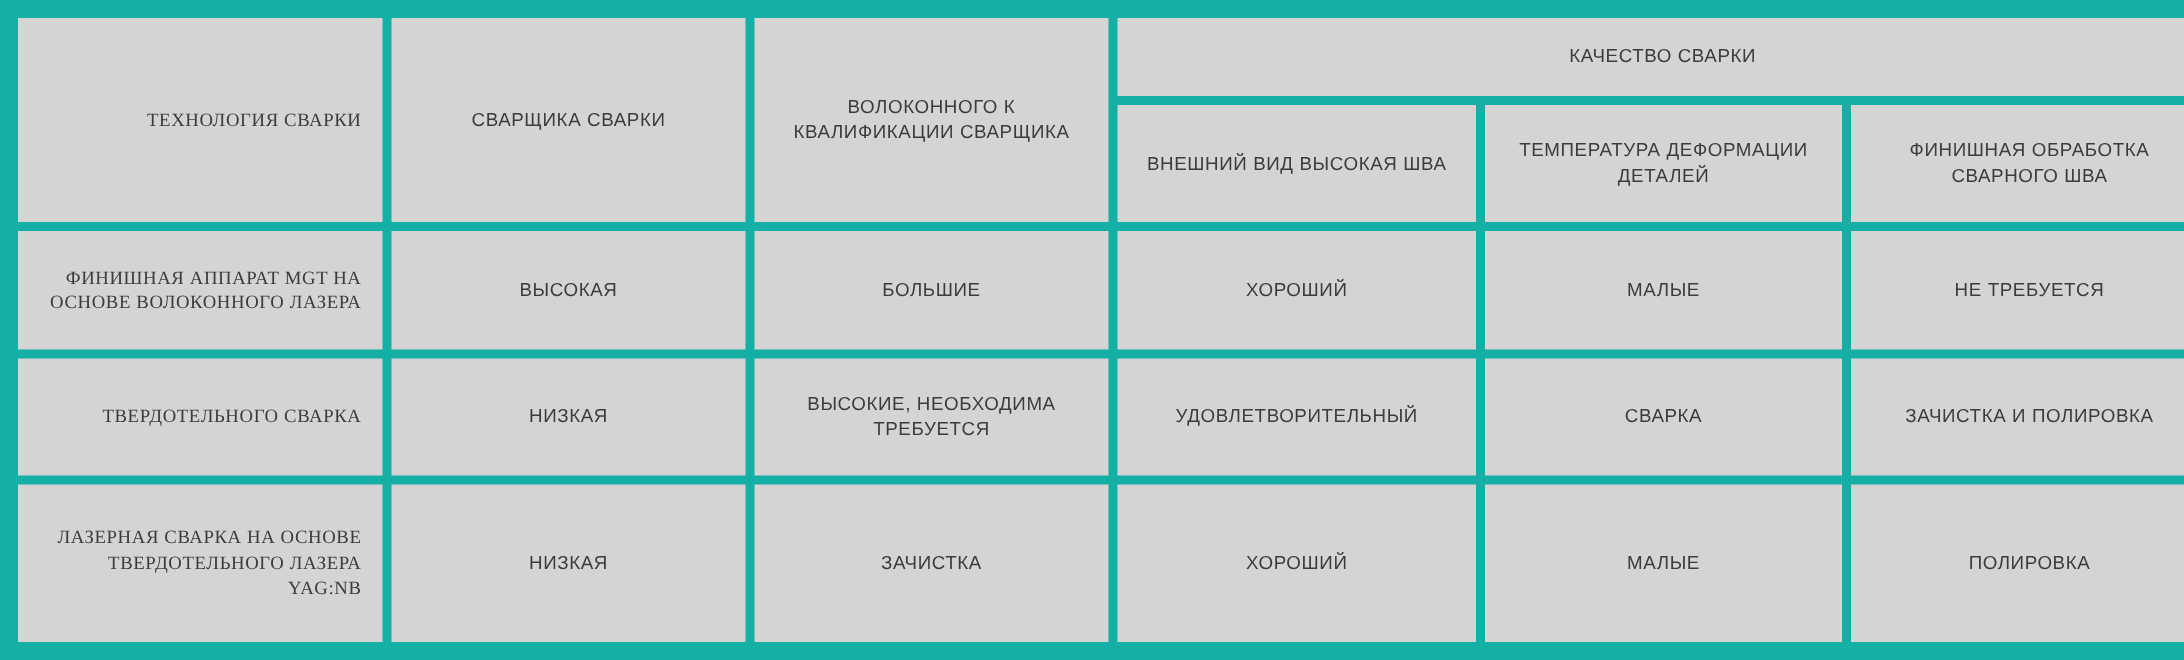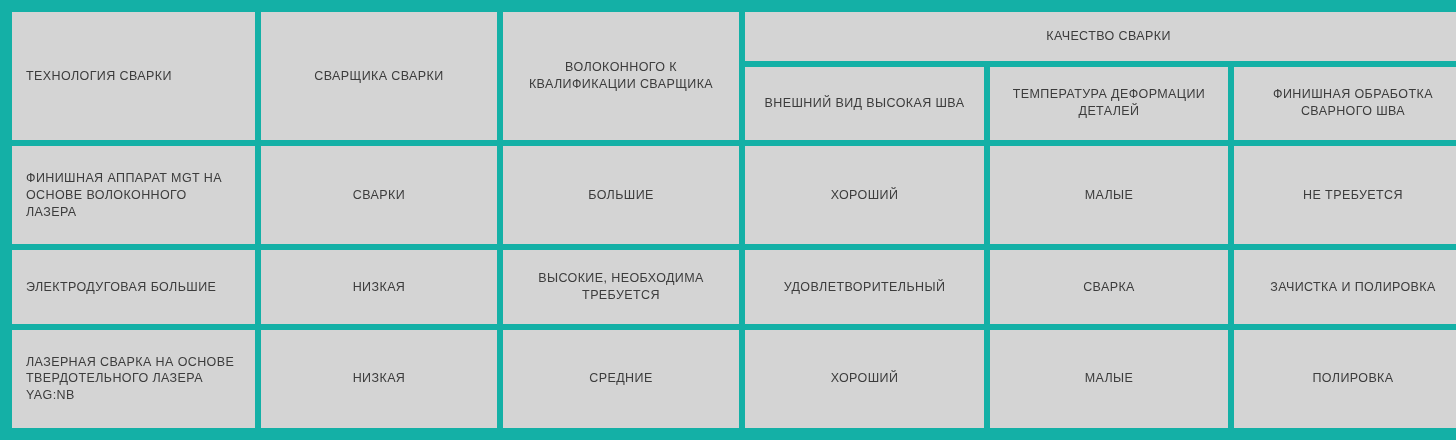--- a/index.html
+++ b/index.html
@@ -33,21 +33,22 @@
     font-size: 12.5px;
     letter-spacing: 0.4px;
     padding: 8px 14px;
     vertical-align: middle;
     line-height: 1.35;
   }
   td.center {
     text-align: center;
   }
   td.left {
-    text-align: left;
+    text-align: right;
+    font-family: Liberation Serif, serif;
   }
   .col-tech { width: 243px; }
   .col-speed { width: 236px; }
   .col-qual { width: 236px; }
   .col-look { width: 239px; }
   .col-temp { width: 238px; }
   .col-finish { width: 238px; }
 </style>
 </head>
 <body>
@@ -70,39 +71,39 @@
         <td class="center" colspan="3">КАЧЕСТВО СВАРКИ</td>
       </tr>
       <tr>
         <td class="center">ВНЕШНИЙ ВИД ВЫСОКАЯ ШВА</td>
         <td class="center">ТЕМПЕРАТУРА ДЕФОРМАЦИИ ДЕТАЛЕЙ</td>
         <td class="center">ФИНИШНАЯ ОБРАБОТКА СВАРНОГО ШВА</td>
       </tr>
 
       <tr>
         <td class="left">ФИНИШНАЯ АППАРАТ MGT НА ОСНОВЕ ВОЛОКОННОГО ЛАЗЕРА</td>
-        <td class="center">СВАРКИ</td>
+        <td class="center">ВЫСОКАЯ</td>
         <td class="center">БОЛЬШИЕ</td>
         <td class="center">ХОРОШИЙ</td>
         <td class="center">МАЛЫЕ</td>
         <td class="center">НЕ ТРЕБУЕТСЯ</td>
       </tr>
 
       <tr>
-        <td class="left">ЭЛЕКТРОДУГОВАЯ БОЛЬШИЕ</td>
+        <td class="left">ТВЕРДОТЕЛЬНОГО СВАРКА</td>
         <td class="center">НИЗКАЯ</td>
         <td class="center">ВЫСОКИЕ, НЕОБХОДИМА ТРЕБУЕТСЯ</td>
         <td class="center">УДОВЛЕТВОРИТЕЛЬНЫЙ</td>
         <td class="center">СВАРКА</td>
         <td class="center">ЗАЧИСТКА И ПОЛИРОВКА</td>
       </tr>
 
       <tr>
         <td class="left">ЛАЗЕРНАЯ СВАРКА НА ОСНОВЕ ТВЕРДОТЕЛЬНОГО ЛАЗЕРА YAG:NB</td>
         <td class="center">НИЗКАЯ</td>
-        <td class="center">СРЕДНИЕ</td>
+        <td class="center">ЗАЧИСТКА</td>
         <td class="center">ХОРОШИЙ</td>
         <td class="center">МАЛЫЕ</td>
         <td class="center">ПОЛИРОВКА</td>
       </tr>
     </tbody>
   </table>
 </div>
 
 </body></html>

